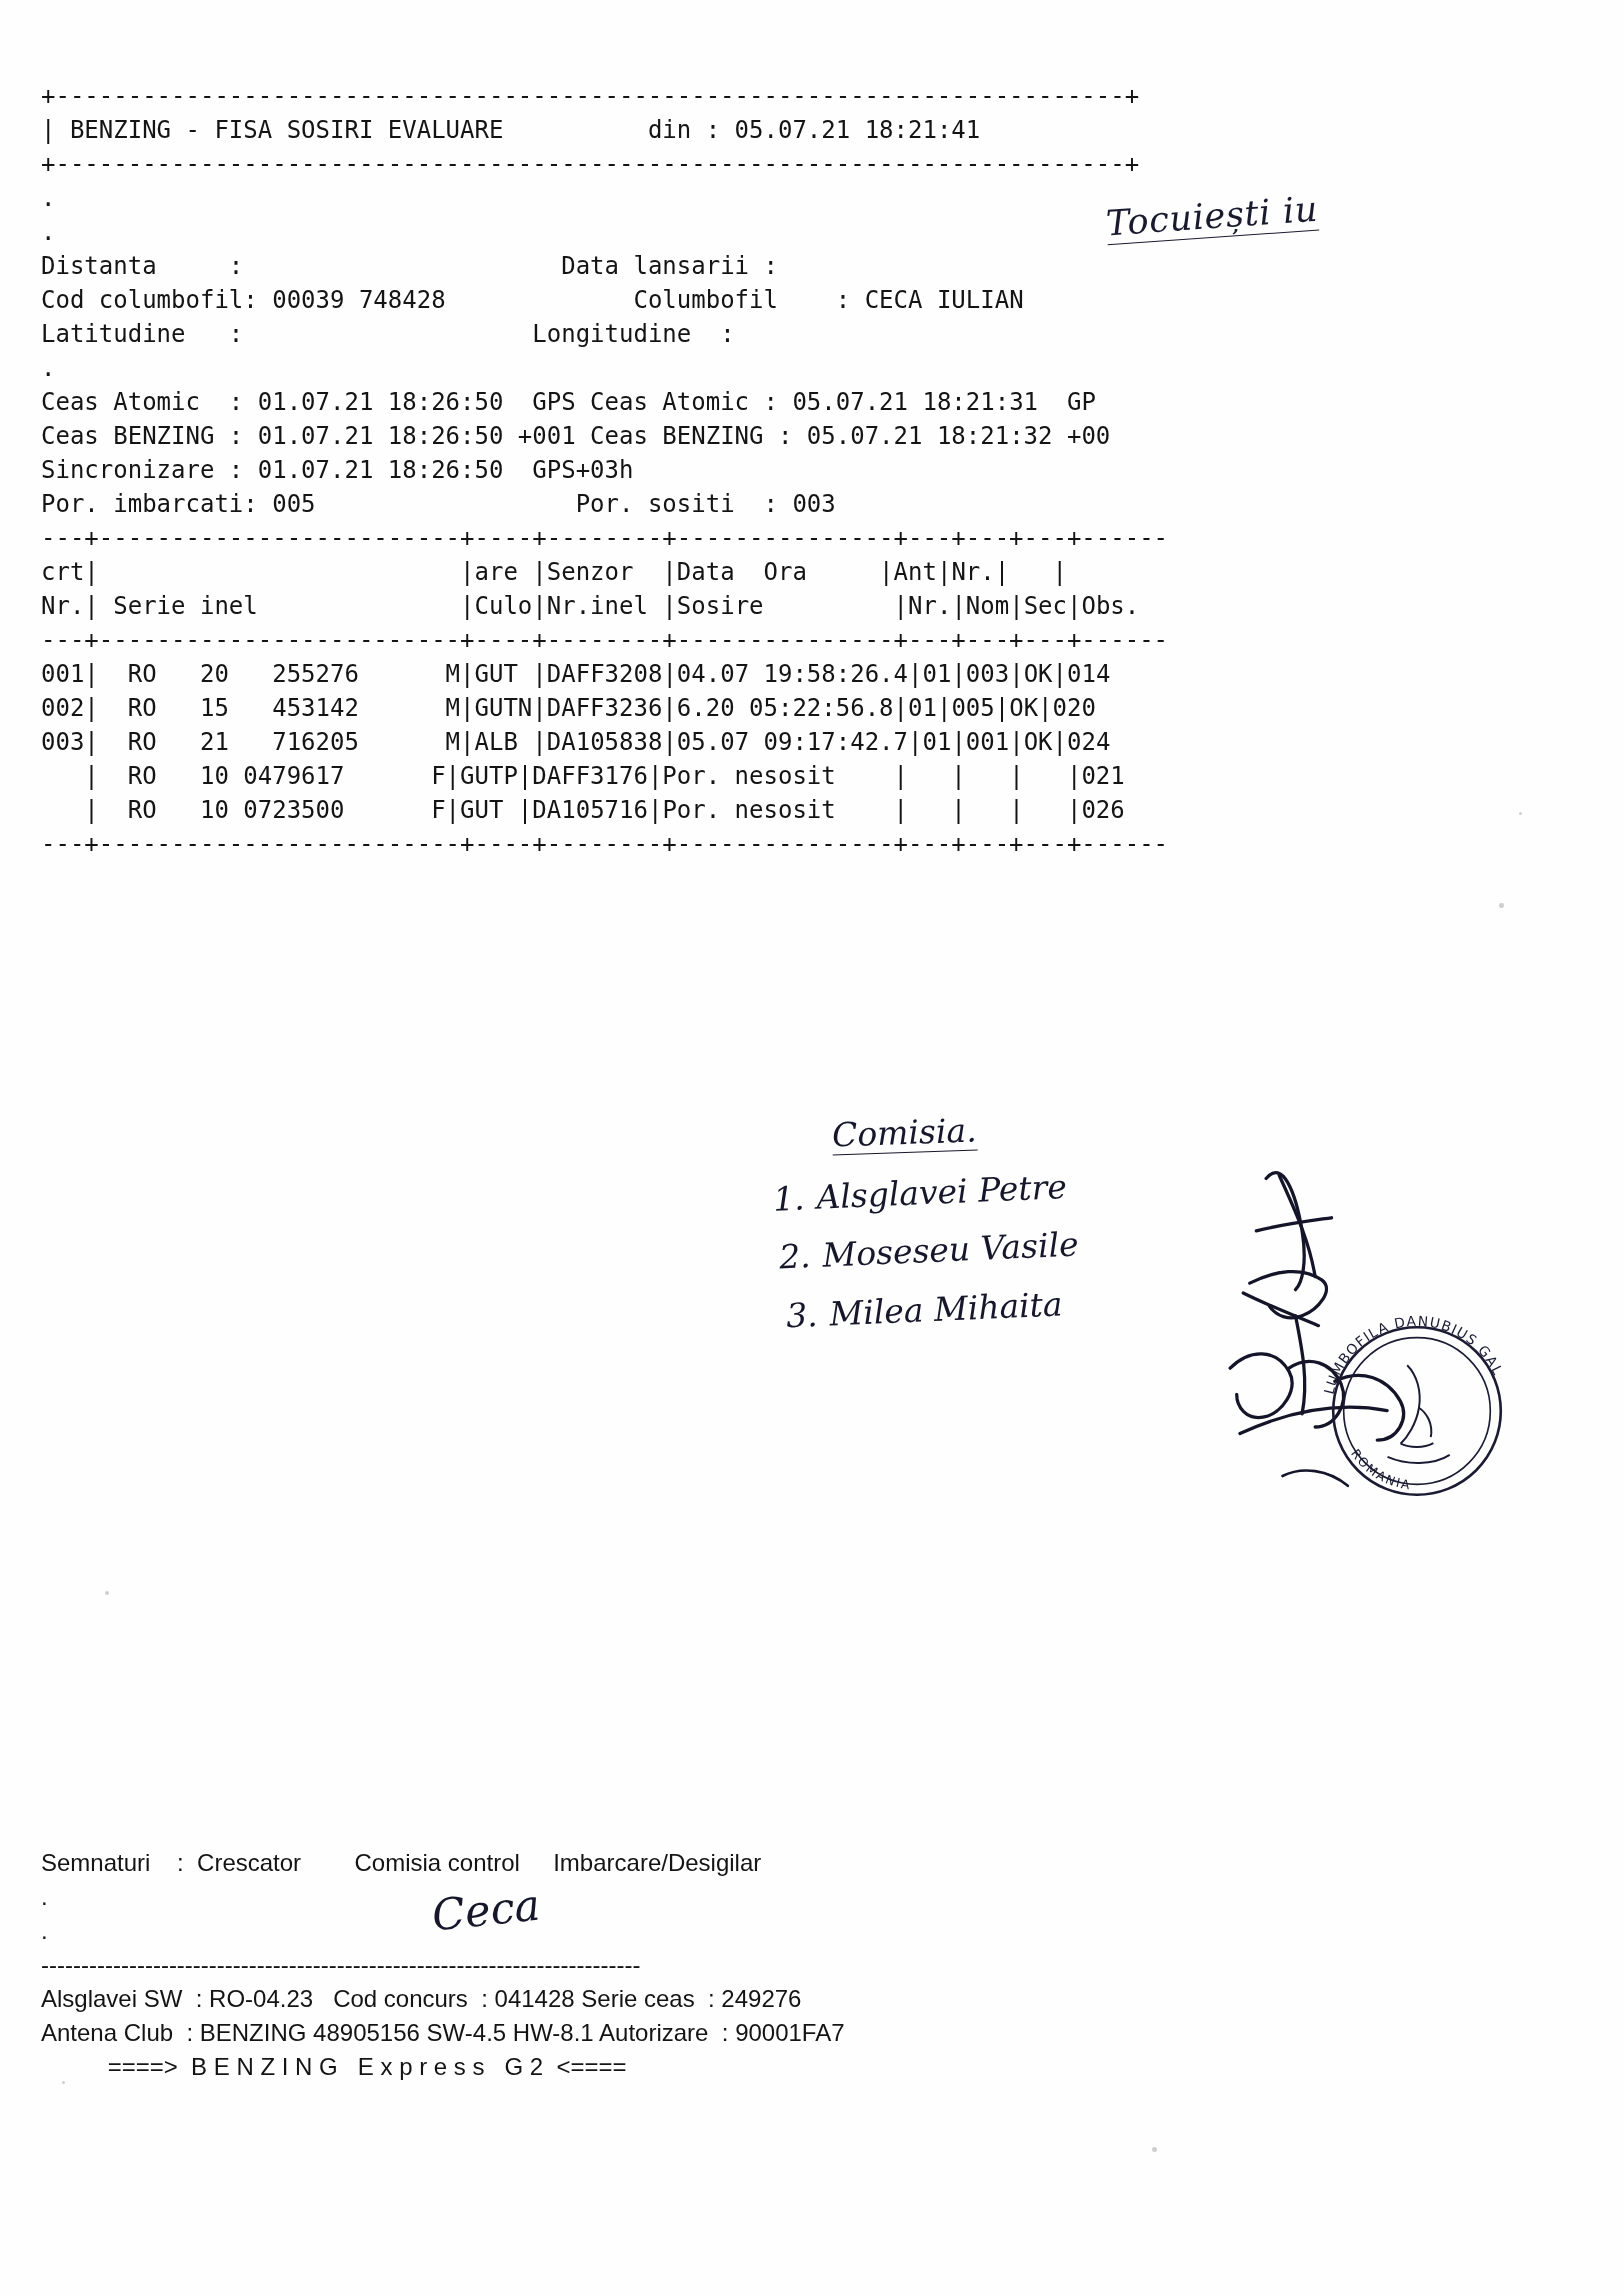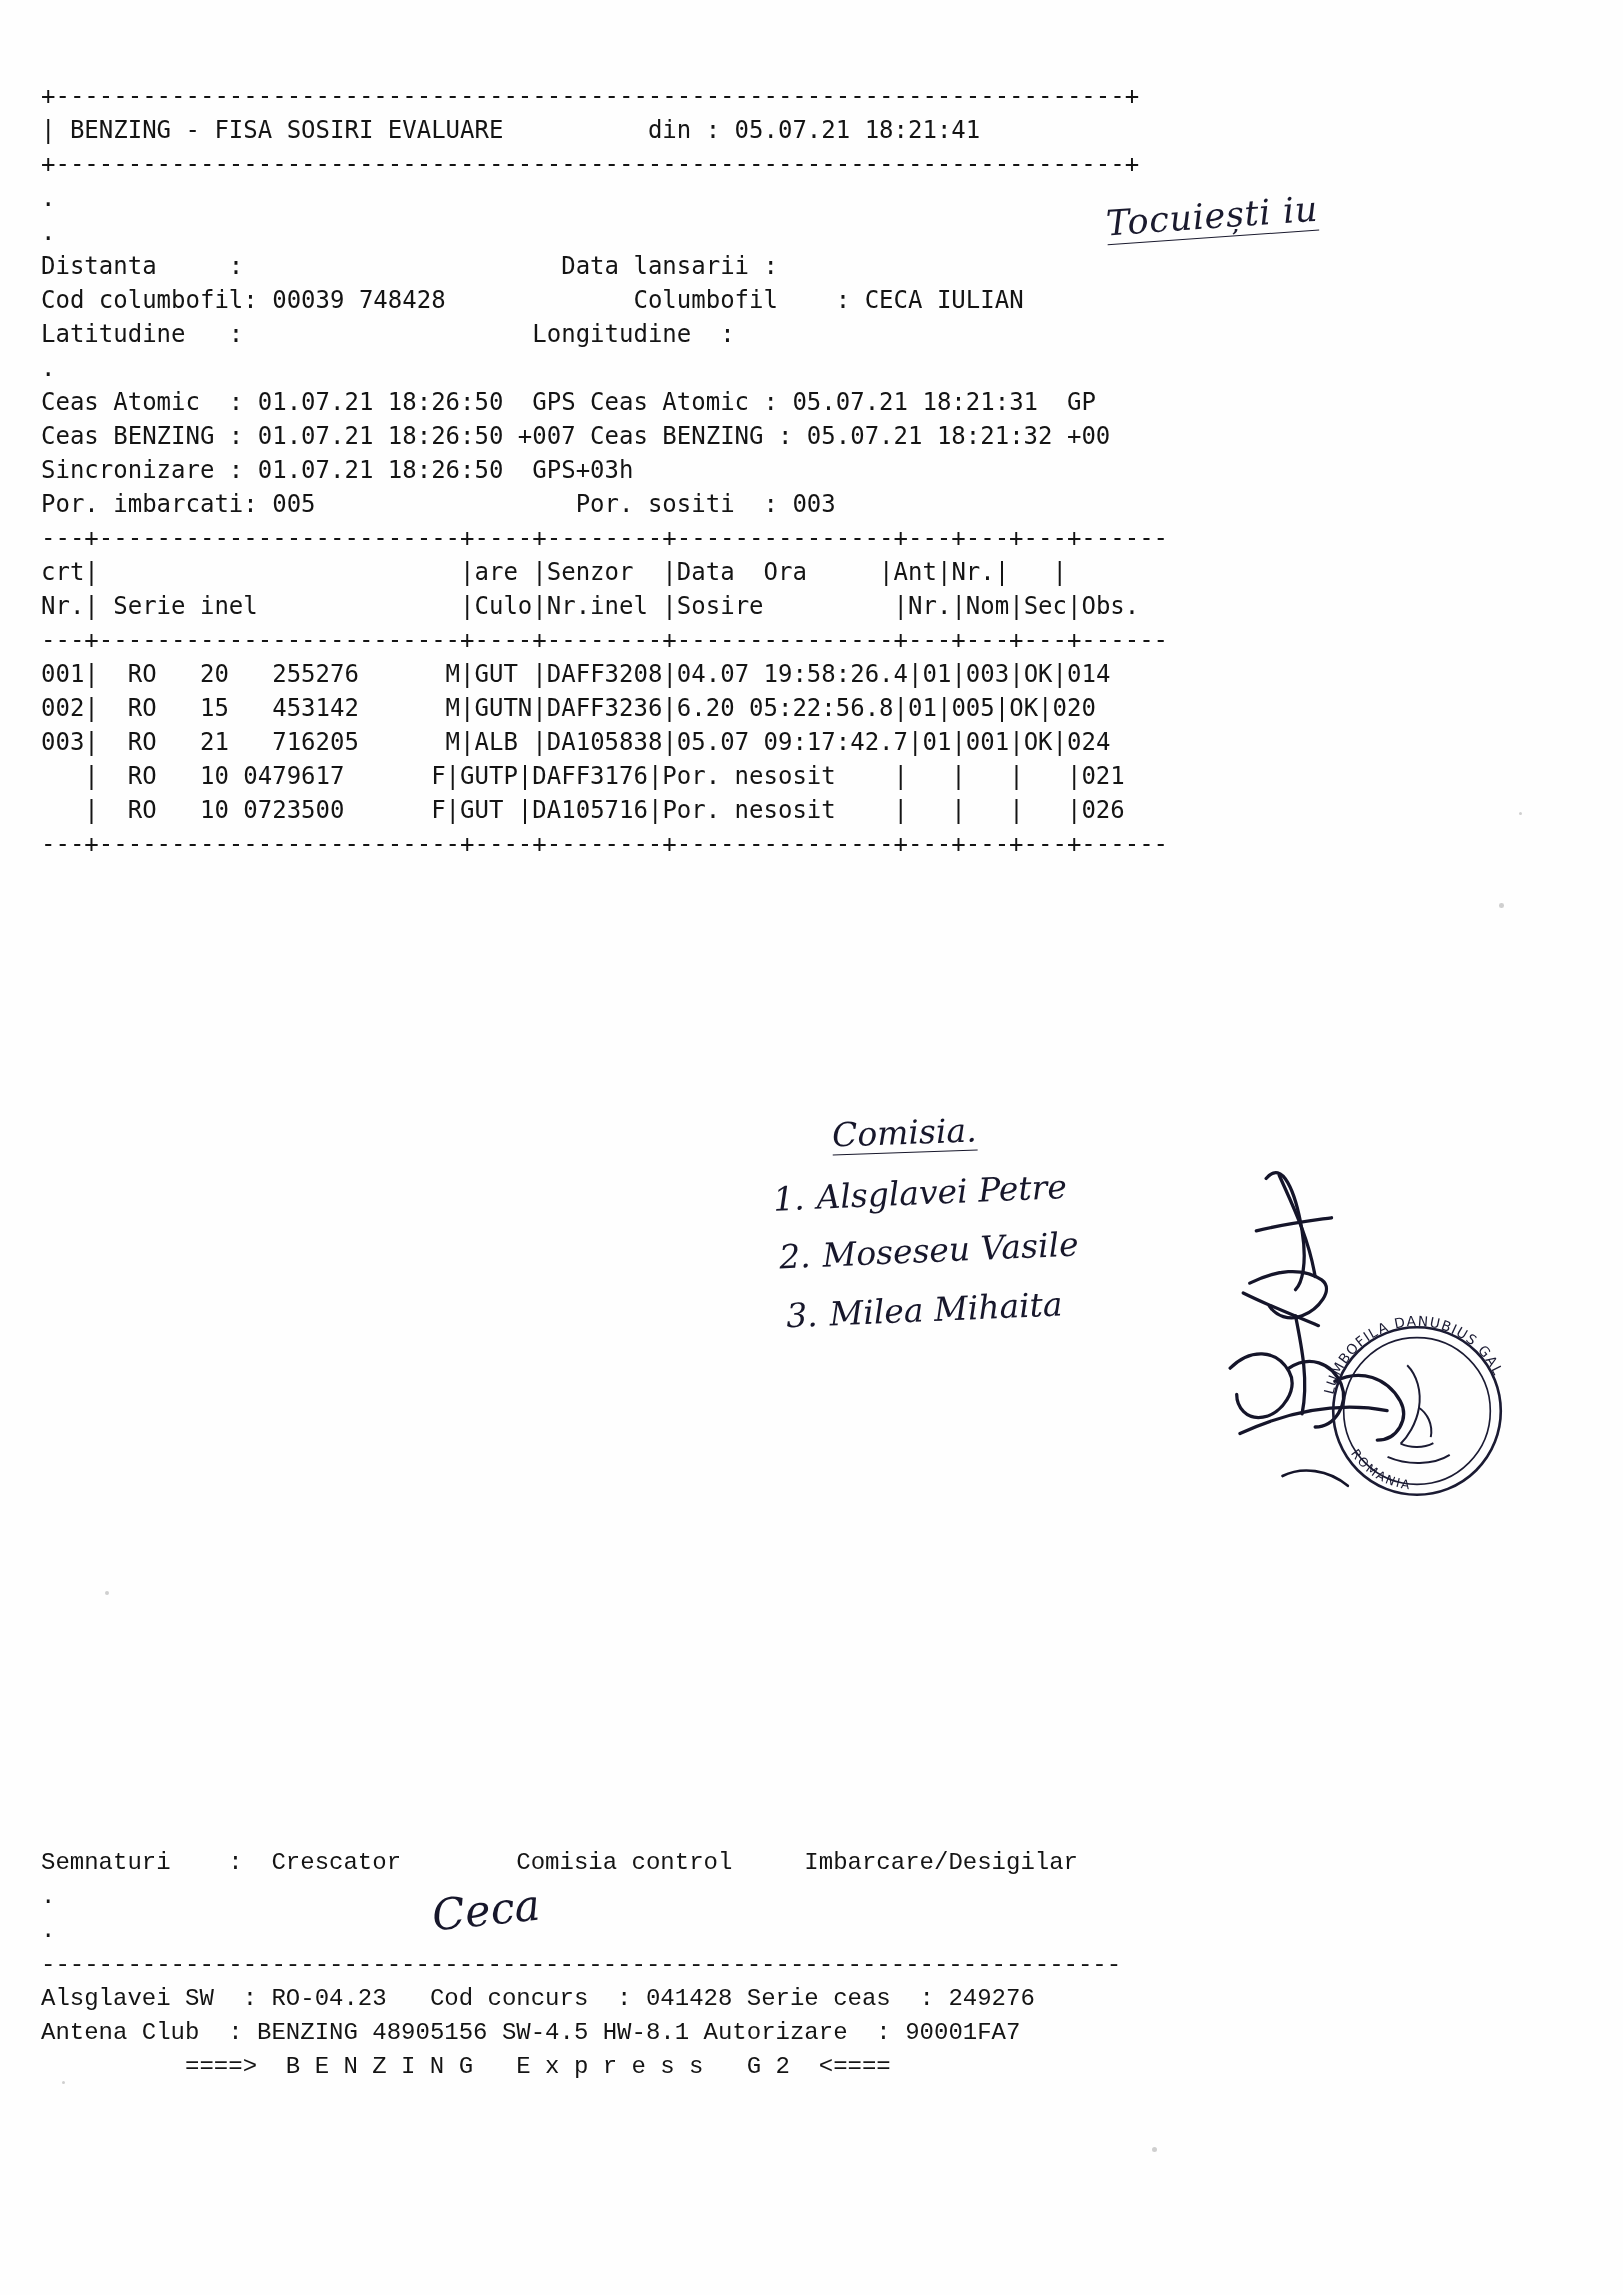--- a/index.html
+++ b/index.html
@@ -116,21 +116,21 @@
     position: absolute;
     left: 41px;
     top: 1846px;
     width: 1525px;
   }
   .footer .line {
     white-space: pre;
     font-size: 24px;
     line-height: 34px;
     height: 34px;
-    font-family: Liberation Mono, monospace;
+    font-family: Liberation Sans, sans-serif;
     color: #141414;
   }
   .speck {
     position: absolute;
     background: #cfcfcf;
     border-radius: 50%;
   }
 </style>
 </head>
 <body>
@@ -144,21 +144,21 @@
       <div class="line">+--------------------------------------------------------------------------+</div>
       <div class="line blank">.</div>
 
       <div class="line blank">.</div>
       <div class="line"><span>Distanta</span><span>     :</span><span>                      </span><span>Data lansarii</span><span> :</span></div>
       <div class="line"><span>Cod columbofil:</span><span> </span><span>00039 748428</span><span>             </span><span>Columbofil</span><span>    : </span><span>CECA IULIAN</span></div>
       <div class="line"><span>Latitudine</span><span>   :</span><span>                    </span><span>Longitudine</span><span>  :</span></div>
       <div class="line blank">.</div>
 
       <div class="line"><span>Ceas Atomic</span><span>  : </span><span>01.07.21 18:26:50</span><span>  </span><span>GPS</span><span> </span><span>Ceas Atomic</span><span> : </span><span>05.07.21 18:21:31</span><span>  </span><span>GP</span></div>
-      <div class="line"><span>Ceas BENZING</span><span> : </span><span>01.07.21 18:26:50</span><span> </span><span>+007</span><span> </span><span>Ceas BENZING</span><span> : </span><span>05.07.21 18:21:32</span><span> </span><span>+00</span></div>
+      <div class="line"><span>Ceas BENZING</span><span> : </span><span>01.07.21 18:26:50</span><span> </span><span>+001</span><span> </span><span>Ceas BENZING</span><span> : </span><span>05.07.21 18:21:32</span><span> </span><span>+00</span></div>
       <div class="line"><span>Sincronizare</span><span> : </span><span>01.07.21 18:26:50</span><span>  </span><span>GPS+03h</span></div>
       <div class="line"><span>Por. imbarcati:</span><span> </span><span>005</span><span>                  </span><span>Por. sositi</span><span>  : </span><span>003</span></div>
 
       <div class="line">---+-------------------------+----+--------+---------------+---+---+---+------</div>
       <div class="line"><span>crt</span><span>|                         |</span><span>are</span><span> |</span><span>Senzor</span><span>  |</span><span>Data  Ora</span><span>     |</span><span>Ant</span><span>|</span><span>Nr.</span><span>|   |</span></div>
       <div class="line"><span>Nr.</span><span>| </span><span>Serie inel</span><span>              |</span><span>Culo</span><span>|</span><span>Nr.inel</span><span> |</span><span>Sosire</span><span>         |</span><span>Nr.</span><span>|</span><span>Nom</span><span>|</span><span>Sec</span><span>|</span><span>Obs.</span></div>
       <div class="line">---+-------------------------+----+--------+---------------+---+---+---+------</div>
 
       <div class="line"><span>001</span><span>|  </span><span>RO   20   255276</span><span>      </span><span>M</span><span>|</span><span>GUT</span><span> |</span><span>DAFF3208</span><span>|</span><span>04.07 19:58:26.4</span><span>|</span><span>01</span><span>|</span><span>003</span><span>|</span><span>OK</span><span>|</span><span>014</span></div>
 

